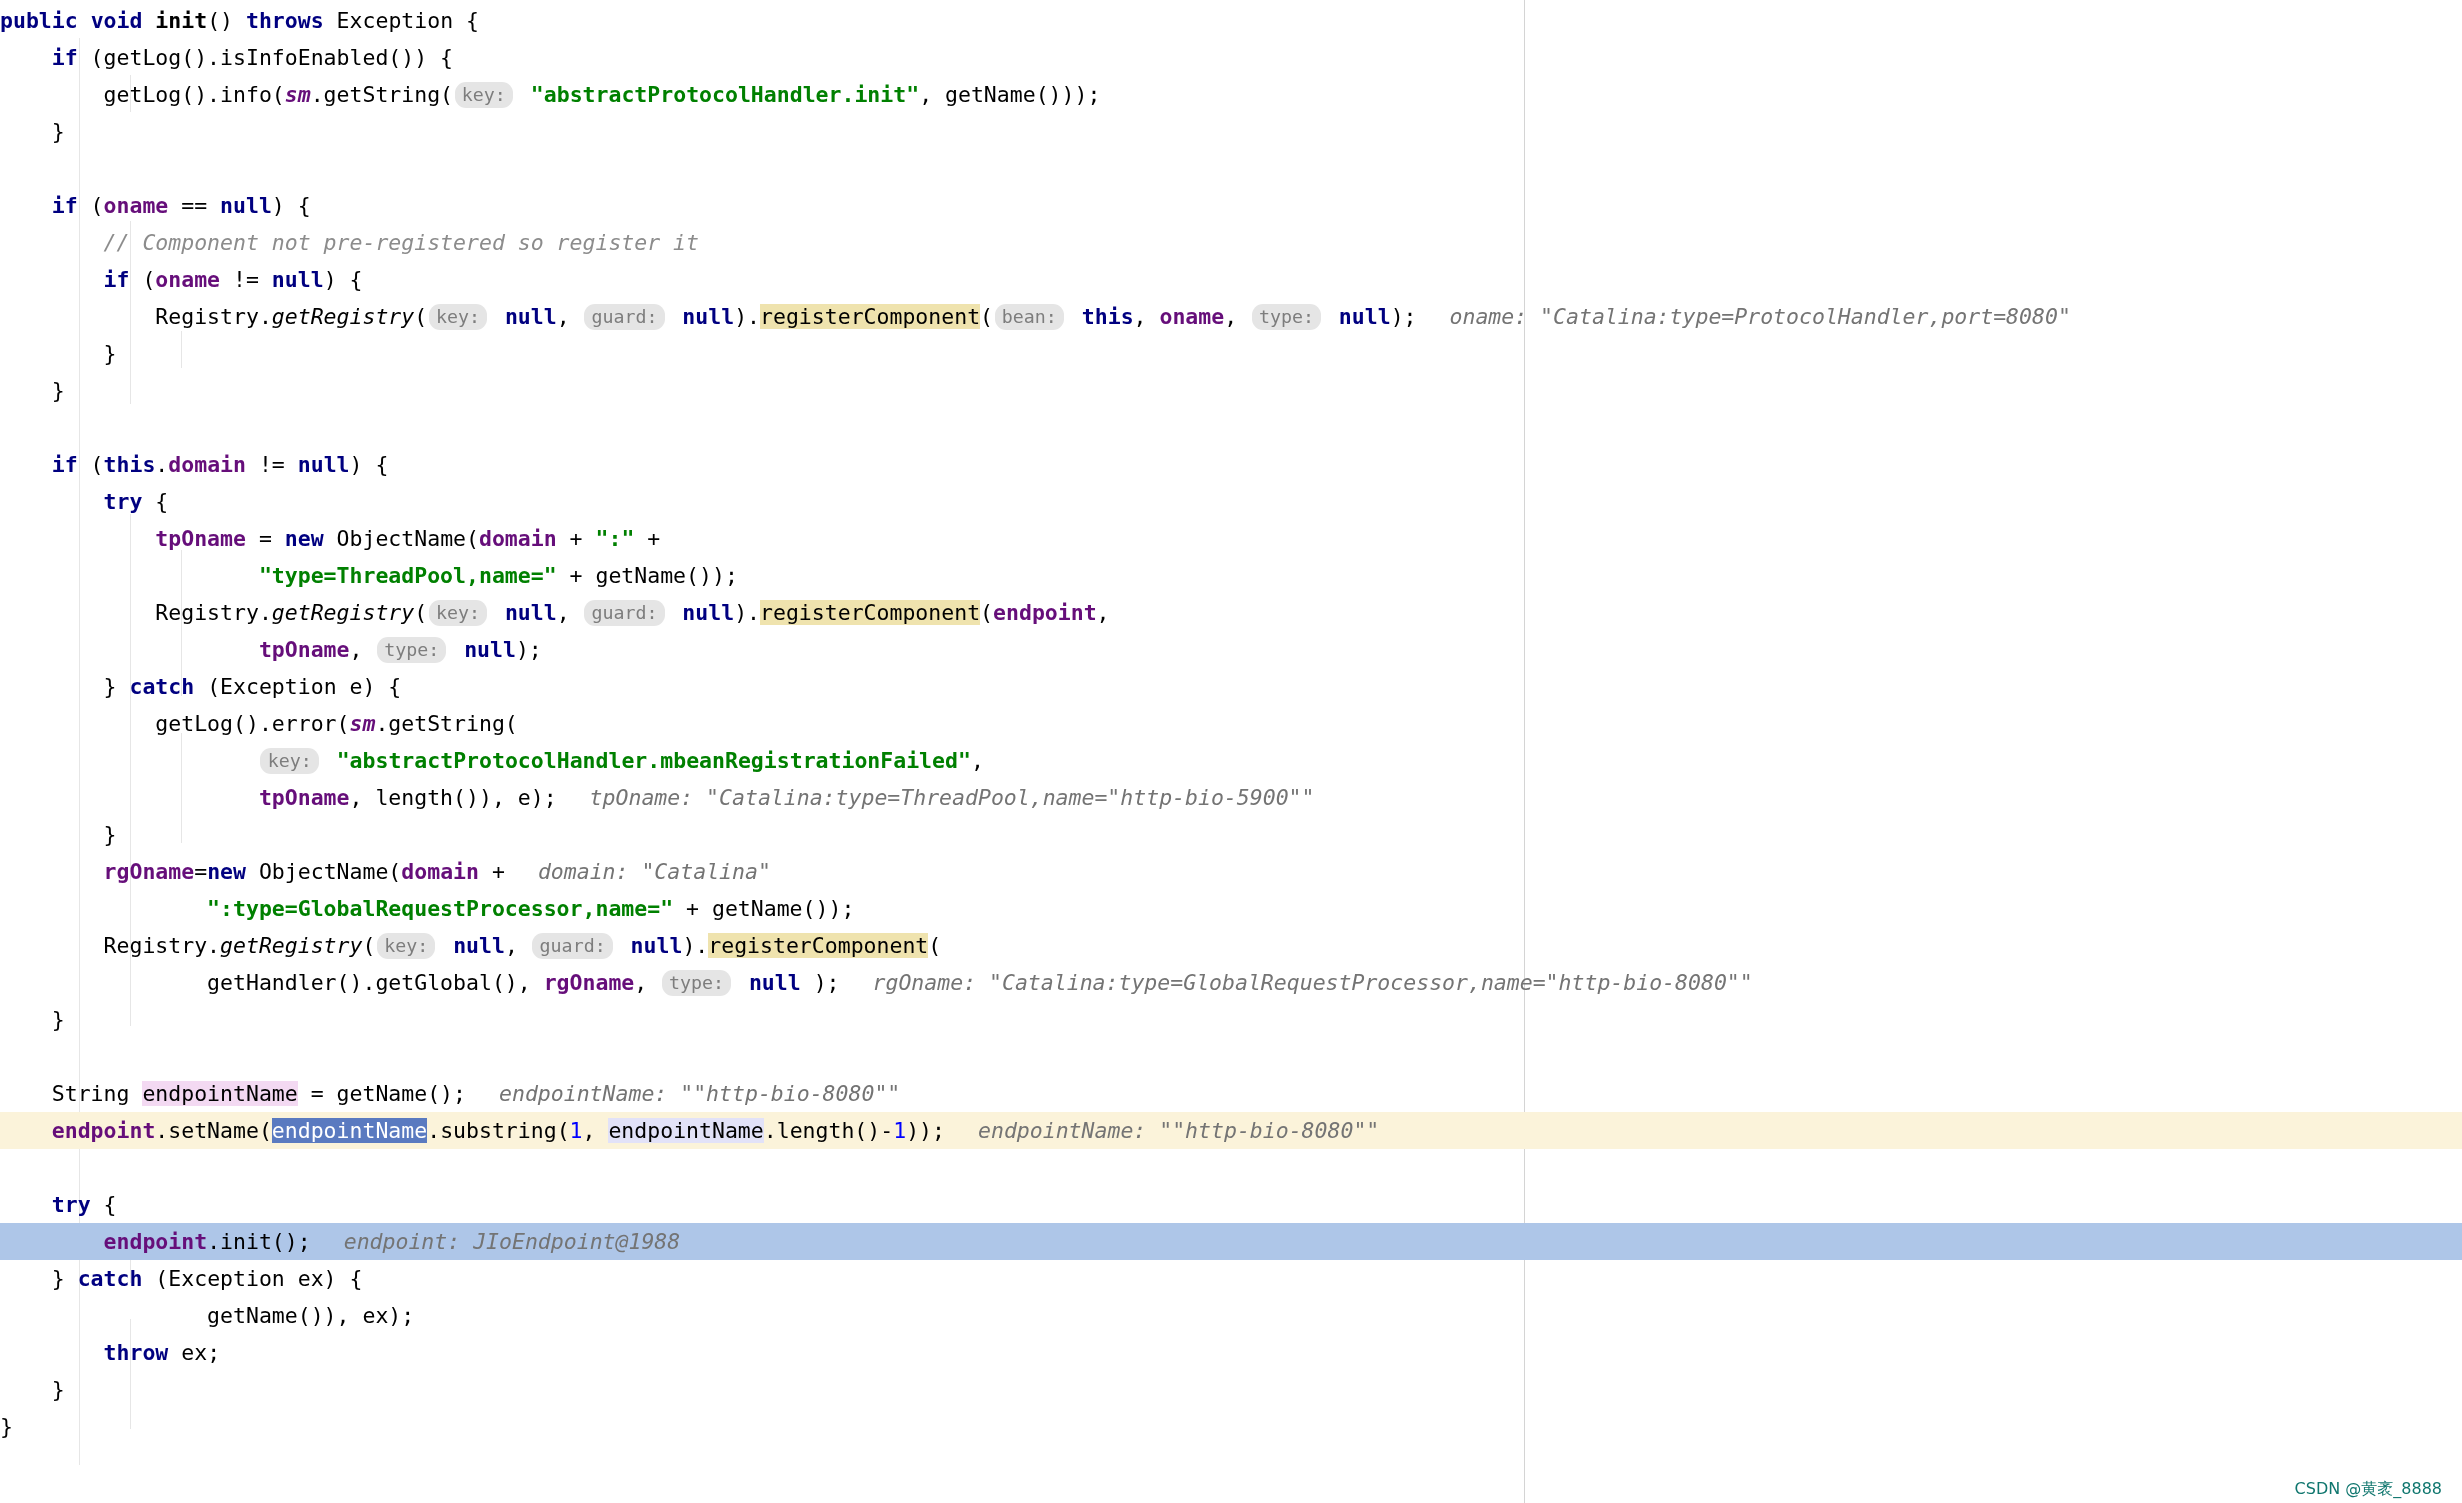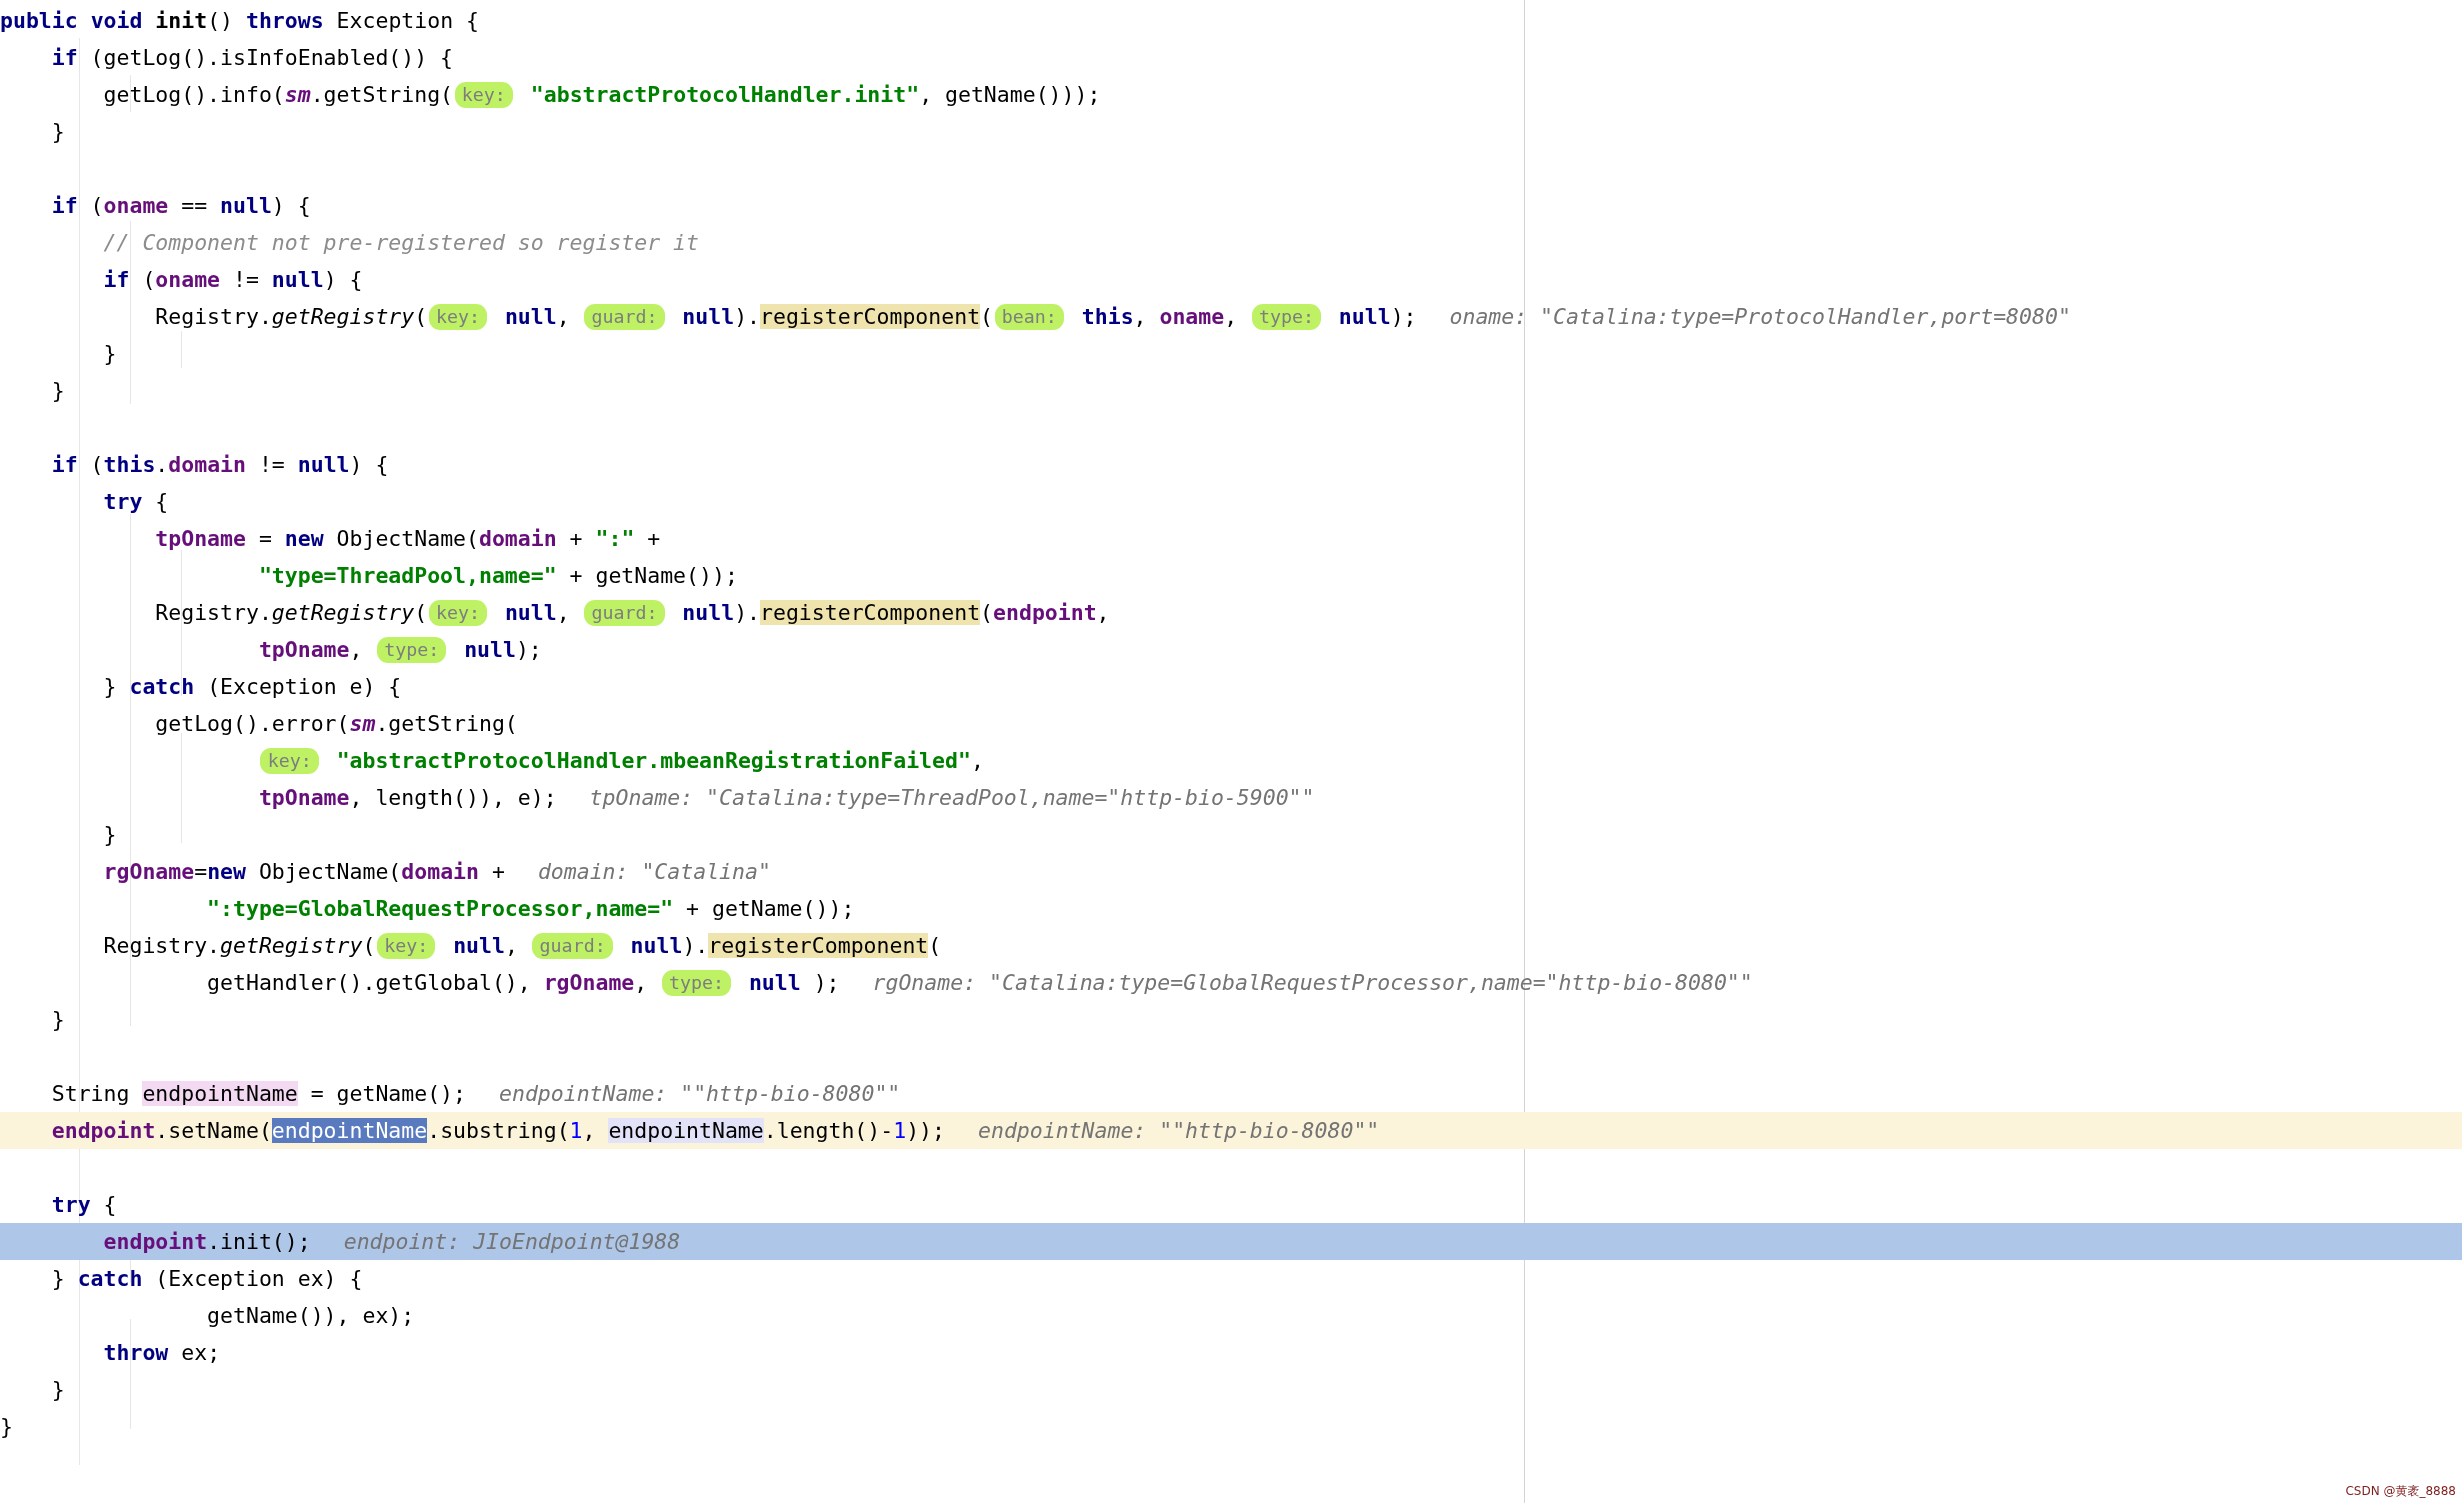--- a/index.html
+++ b/index.html
@@ -20,28 +20,28 @@
   .fld  { color:#660e7a; font-weight:bold; }
   .sfld { color:#660e7a; font-weight:bold; font-style:italic; }
   .smeth{ color:#000000; font-style:italic; }
   .num  { color:#0000ff; }
   .pln  { color:#000000; }
   .usage{ background:#efe3ae; }
   .selhl{ background:#5a7ac0; color:#ffffff; }
   .read { background:#e2e2f8; }
   .write{ background:#f3d9f2; }
   .hint {
-    background:#bef264; color:#7d7d7d; font-size:18.3px;
+    background:#e5e5e5; color:#7d7d7d; font-size:18.3px;
     border-radius:11px; padding:2.4px 7.2px; margin:0 4.8px 0 1.6px;
   }
   .dbg  { color:#747474; font-style:italic; margin-left:33px; }
   .guide { position:absolute; width:0.8px; background:#e6e6e6; z-index:0; }
   .margin-line { position:absolute; top:0; left:1524px; width:0.8px; height:1503px; background:#d4d4d4; z-index:0; }
   .watermark {
-    position:absolute; right:6px; bottom:3.2px; font-size:12px; color:#7f1d1d;
+    position:absolute; right:20px; bottom:3.2px; font-size:16px; color:#0f766e;
     font-family:"DejaVu Sans","Liberation Sans",sans-serif; z-index:2;
   }
 </style>
 </head>
 <body>
 
 <div class="editor">
 
   <div class="guide" style="left:79px;  top:38px;   height:1427px;"></div>
   <div class="guide" style="left:130px; top:75px;   height:37px;"></div>

